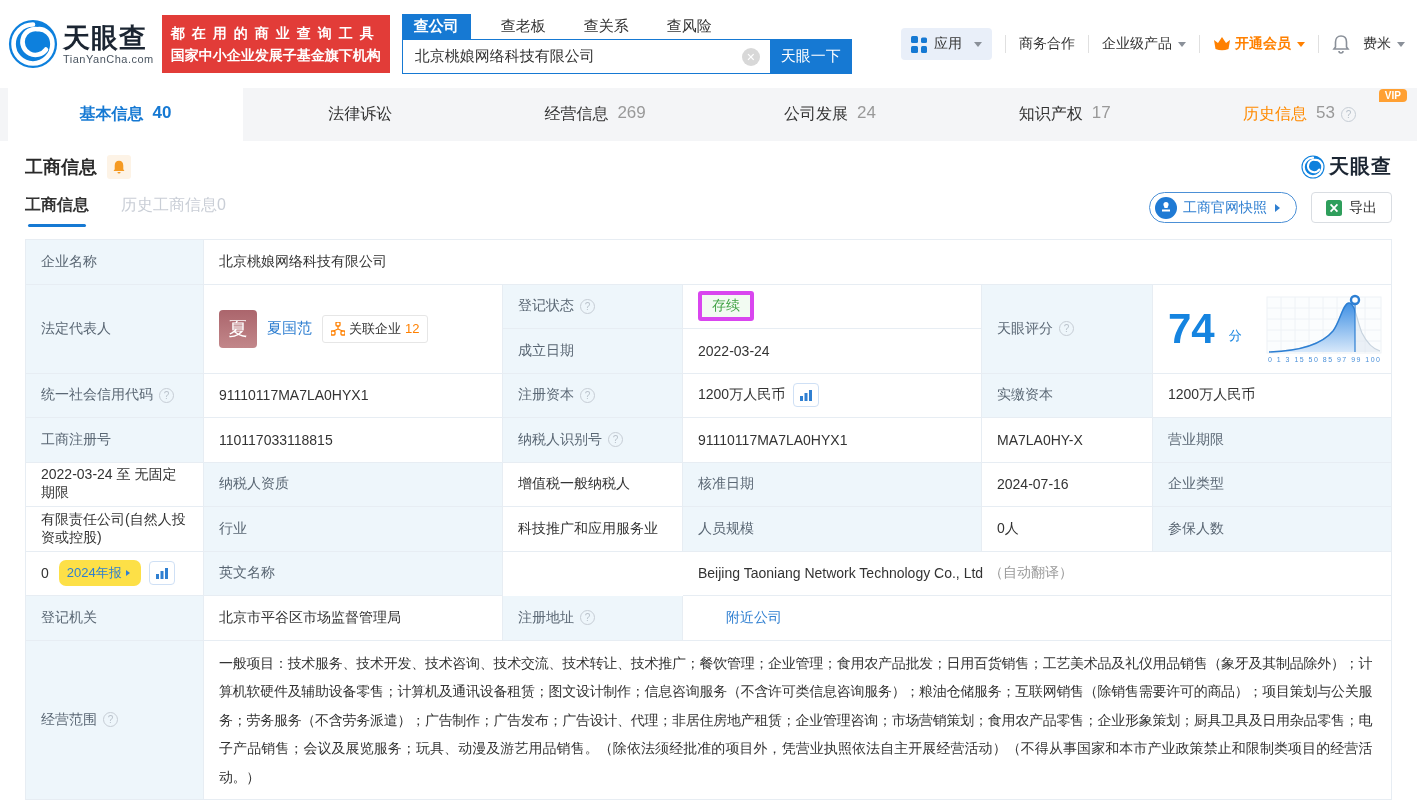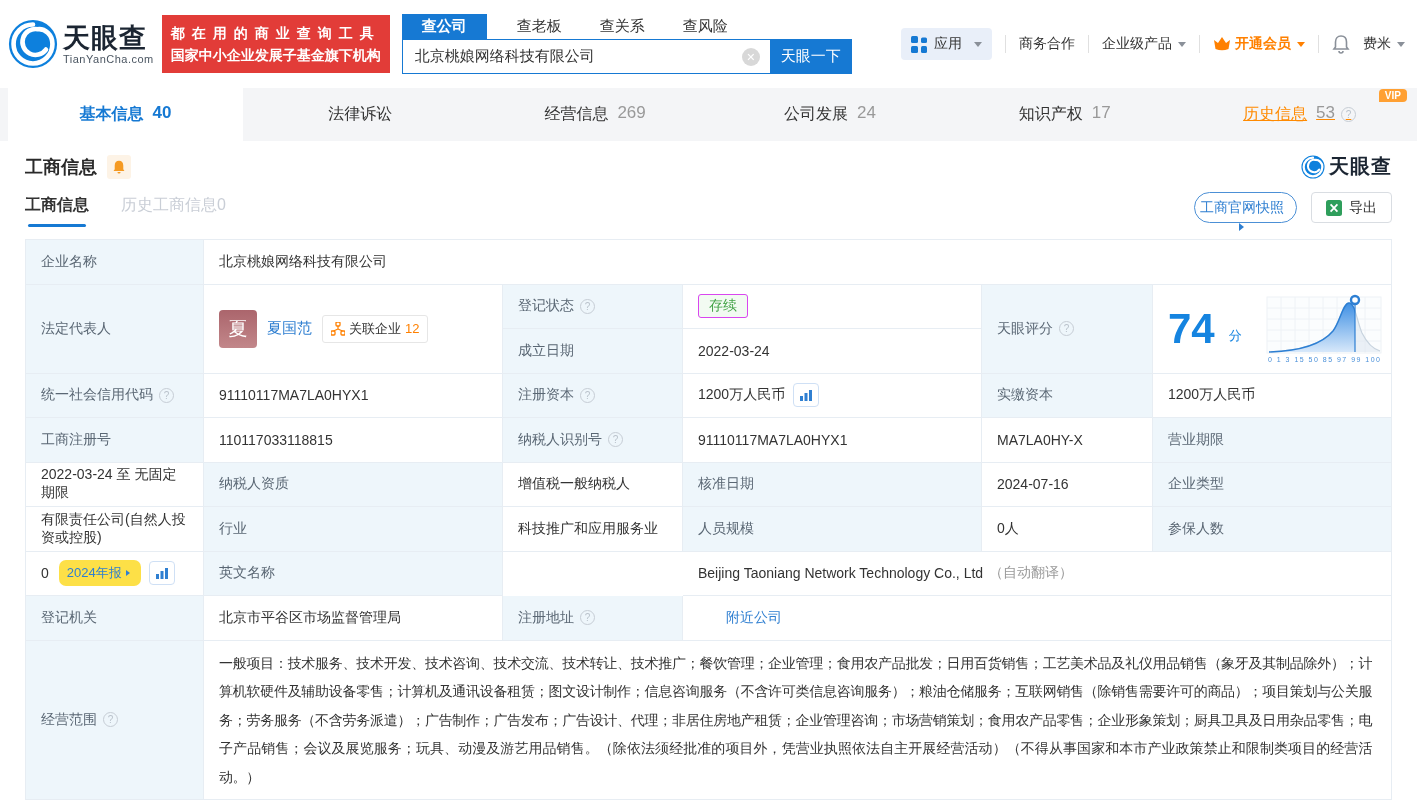--- a/index.html
+++ b/index.html
@@ -10,21 +10,21 @@
 .hdr { height:88px; display:flex; align-items:center; padding:0 12px 0 8px; background:#fff; }
 .logo { display:flex; align-items:center; cursor:pointer; }
 .logo-txt { margin-left:5px; }
 .logo-cn { font-size:27px; font-weight:bold; color:#1b2532; letter-spacing:1px; line-height:30px; }
 .logo-en { font-size:11px; color:#4a5561; letter-spacing:0.5px; }
 .banner { margin-left:8px; width:228px; height:58px; background:#e23c38; color:#fff; font-size:14px; font-weight:bold; padding:7px 9px; line-height:22px; }
 .banner-l1 { letter-spacing:7px; }
 .search { margin-left:12px; width:450px; }
 .stabs { display:flex; align-items:flex-end; gap:22px; height:25px; font-size:15px; }
 .stab { padding:3px 8px; cursor:pointer; color:#333; }
-.stab.active { background:#1679d3; color:#fff; font-weight:bold; padding:3px 20px; }
+.stab.active { background:#1679d3; color:#fff; font-weight:bold; padding:3px 12px; }
 .srow { display:flex; height:35px; }
 .sbox { position:relative; flex:1; }
 .sbox input { width:100%; height:35px; border:1px solid #1679d3; border-right:none; padding:0 34px 0 12px; font-size:15px; color:#333; font-family:inherit; outline:none; }
 .clear { position:absolute; right:10px; top:9px; width:18px; height:18px; border-radius:50%; background:#d8d8d8; color:#fff; font-size:11px; text-align:center; line-height:18px; cursor:pointer; }
 .clear::after { content:"✕"; }
 .sbtn { width:82px; background:#1679d3; color:#fff; border:none; font-size:15px; font-family:inherit; cursor:pointer; }
 .rmenu { margin-left:auto; display:flex; align-items:center; font-size:14px; color:#333; white-space:nowrap; }
 .apps { display:flex; align-items:center; background:#e9eff9; border-radius:4px; padding:7px 10px; cursor:pointer; gap:6px; }
 .vdiv { width:1px; height:18px; background:#e0e0e0; margin:0 13px; }
 .rlink { cursor:pointer; display:flex; align-items:center; }
@@ -32,48 +32,48 @@
 .caret.or { border-top-color:#ff8000; }
 .viplink { color:#ff8000; font-weight:bold; display:flex; align-items:center; cursor:pointer; }
 .bellwrap { margin-right:13px; cursor:pointer; display:flex; }
 
 
 .tabstrip { height:53px; background:#f4f5f7; display:flex; padding-left:8px; }
 .tab { flex:1; display:flex; align-items:center; justify-content:center; font-size:16px; cursor:pointer; position:relative; color:#333; }
 .tab .cnt { font-size:17px; color:#999; margin-left:9px; margin-top:-3px; }
 .tab.active { background:#fff; color:#1679d3; font-weight:bold; }
 .tab.active .cnt { color:#1679d3; }
-.tab.hist { color:#ff8a00;text-decoration:underline; }
+.tab.hist { color:#ff8a00; }
 .vipbadge { position:absolute; top:1px; right:10px; background:#ffa033; color:#fff; font-size:10px; font-weight:bold; padding:1px 6px; border-radius:4px 4px 4px 0; }
 .help { display:inline-block; width:15px; height:15px; border:1px solid #c6cdd5; border-radius:50%; color:#b9c2cb; font-size:10px; line-height:13px; text-align:center; margin-left:6px; flex:none; }
 .help::after { content:"?"; }
 
 
 .sect { padding:12px 25px 0; display:flex; align-items:center; }
 .sect-title { font-size:18px; font-weight:bold; color:#2a2a2a; }
 .bellbox { width:24px; height:24px; background:#fdf3e6; border-radius:3px; margin-left:10px; display:flex; align-items:center; justify-content:center; cursor:pointer; }
 .brand { margin-left:auto; display:flex; align-items:center; gap:4px; }
 .brand-t { font-size:20px; font-weight:bold; color:#1b2532; letter-spacing:1px; }
 
 
 .subrow { margin-top:12px; padding:0 25px; display:flex; align-items:center; }
 .subtab { font-size:16px; color:#c9ced6; margin-right:32px; cursor:pointer; position:relative; padding-bottom:11px; }
 .subtab.active { color:#333; font-weight:bold; }
 .subtab.active::after { content:""; position:absolute; left:50%; transform:translateX(-50%); bottom:0; width:58px; height:3px; background:#1679d3; border-radius:2px; }
 .btns { margin-left:auto; display:flex; gap:14px; margin-bottom:6px; }
-.snapbtn { height:31px; display:flex; align-items:center; border:1px solid #4c90d6; border-radius:16px; color:#2f7fd1; font-size:14px; padding:0 12px 0 5px; cursor:pointer; background:#fff; gap:6px;flex-direction:column; }
+.snapbtn { height:31px; display:flex; align-items:center; border:1px solid #4c90d6; border-radius:16px; color:#2f7fd1; font-size:14px; padding:0 12px 0 5px; cursor:pointer; background:#fff; gap:6px; }
 .snaparrow { width:0; height:0; border:4px solid transparent; border-left:5px solid #2f7fd1; margin-left:2px; }
 .expbtn { height:31px; display:flex; align-items:center; border:1px solid #d9dde2; border-radius:4px; font-size:14px; color:#333; padding:0 14px; gap:7px; cursor:pointer; background:#fff; }
 
 
 .tbl { margin:10px 25px 16px; border-top:1px solid #e7edf3; border-left:1px solid #e7edf3; display:grid; grid-template-columns:178px 299px 180px 299px 171px 1fr; grid-template-rows:repeat(9,44.5px) auto; font-size:14px; }
 .c { border-right:1px solid #e7edf3; border-bottom:1px solid #e7edf3; padding:0 15px; display:flex; align-items:center; }
 .lab { background:#eef6fb; color:#5a6774; }
 .val { color:#333; background:#fff; }
-.badge-green { border:1px solid #d946ef; background:#f2fbf2; color:#44a348; padding:2px 10px; border-radius:3px; font-size:14px; }
+.badge-green { border:4px solid #d946ef; background:#f2fbf2; color:#44a348; padding:2px 10px; border-radius:3px; font-size:14px; }
 .avatar { width:38px; height:38px; border-radius:4px; background:linear-gradient(180deg,#ab656c,#c2878a); color:#fff; font-size:19px; display:flex; align-items:center; justify-content:center; flex:none; }
 .replink { color:#2f7fd1; font-size:15px; margin-left:10px; cursor:pointer; }
 .relbadge { margin-left:10px; border:1px solid #e6e6e6; border-radius:3px; padding:4px 8px; display:flex; align-items:center; font-size:13px; gap:4px; cursor:pointer; background:#fff; }
 .relcnt { color:#ff8000; }
 .score-num { font-size:42px; font-weight:bold; color:#1584e0; line-height:1; }
 .score-fen { font-size:13px; color:#1584e0; margin:14px 4px 0 2px; }
 .chartbtn { width:26px; height:24px; border:1px solid #cfe0f5; border-radius:4px; margin-left:8px; display:flex; align-items:center; justify-content:center; cursor:pointer; background:#fff; }
 .yearbadge { margin-left:10px; background:#fde047; color:#2f7fd1; font-size:13px; padding:4px 8px; border-radius:7px; display:flex; align-items:center; cursor:pointer; }
 .yeararrow { width:0; height:0; border:3.5px solid transparent; border-left:4.5px solid #2f7fd1; margin-left:4px; }
 .gray { color:#999; margin-left:6px; }

